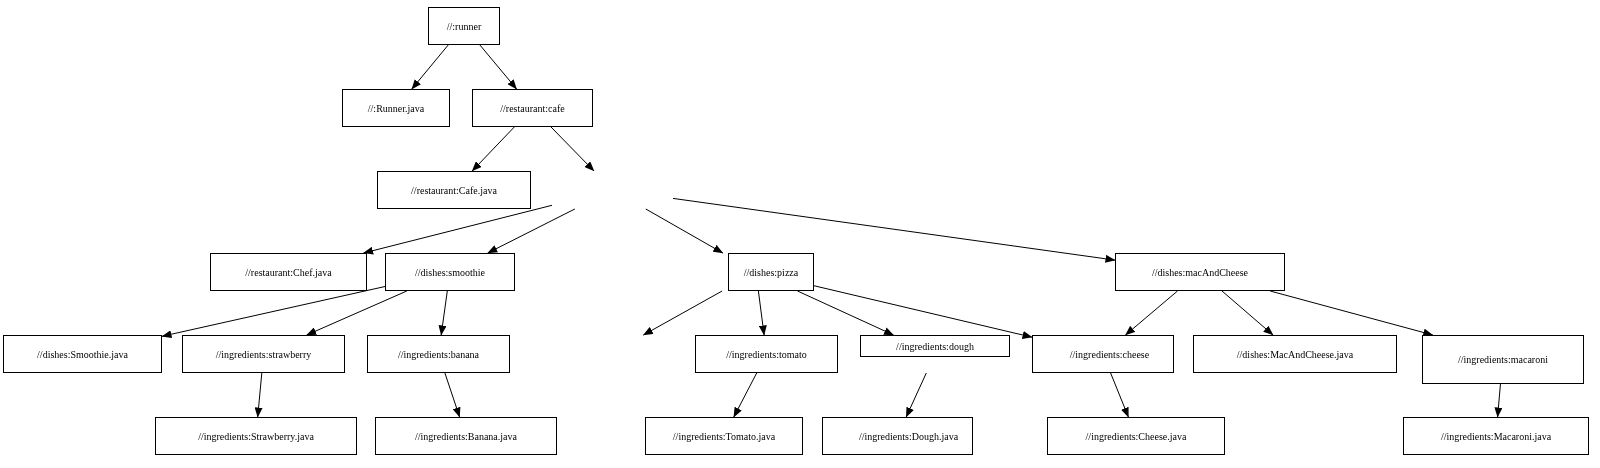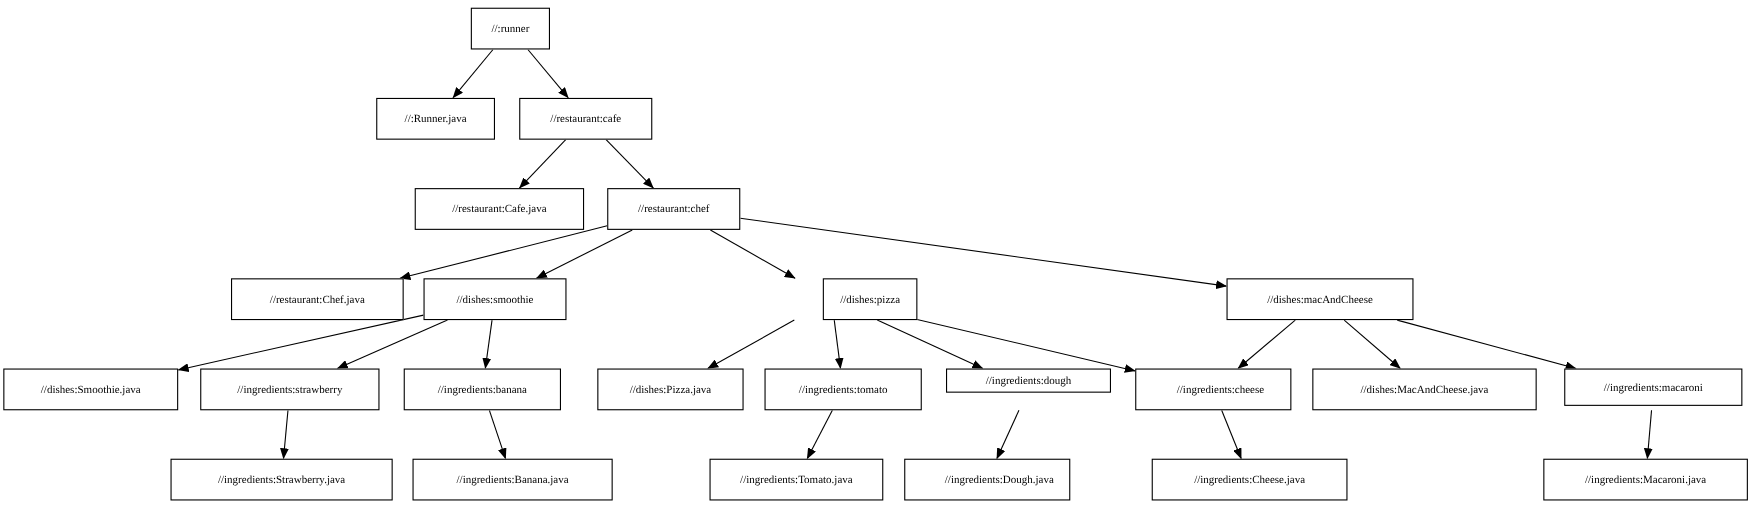--- a/index.html
+++ b/index.html
@@ -74,60 +74,54 @@
     </div>
   <div class="node" style="left: 342px; top: 89px; width: 108px; height: 38px; background: rgb(255, 255, 255); border-color: rgb(0, 0, 0); color: rgb(0, 0, 0);">
       <span>//:Runner.java</span>
     </div>
   <div class="node" style="left: 472px; top: 89px; width: 121px; height: 38px; background: rgb(255, 255, 255); border-color: rgb(0, 0, 0); color: rgb(0, 0, 0); text-align: center;">
       <span>//restaurant:cafe</span>
     </div>
   <div class="node" style="left: 377px; top: 171px; width: 154px; height: 38px; background: rgb(255, 255, 255); border-color: rgb(0, 0, 0); color: rgb(0, 0, 0);">
       <span>//restaurant:Cafe.java</span>
     </div>
-  <div class="node" style="left: 552px; top: 171px; width: 121px; height: 38px; background: rgb(255, 255, 255); border-color: rgb(0, 0, 0); color: rgb(0, 0, 0);">
-      <span>//restaurant:chef</span>
-    </div>
   <div class="node" style="left: 210px; top: 253px; width: 157px; height: 38px; background: rgb(255, 255, 255); border-color: rgb(0, 0, 0); color: rgb(0, 0, 0);">
       <span>//restaurant:Chef.java</span>
     </div>
   <div class="node" style="left: 385px; top: 253px; width: 130px; height: 38px; background: rgb(255, 255, 255); border-color: rgb(0, 0, 0); color: rgb(0, 0, 0);">
       <span>//dishes:smoothie</span>
     </div>
-  <div class="node" style="left: 748px; top: 253px; width: 86px; height: 38px; background: rgb(255, 255, 255); border-color: rgb(0, 0, 0); color: rgb(0, 0, 0);">
+  <div class="node" style="left: 728px; top: 253px; width: 86px; height: 38px; background: rgb(255, 255, 255); border-color: rgb(0, 0, 0); color: rgb(0, 0, 0);">
       <span>//dishes:pizza</span>
     </div>
   <div class="node" style="left: 1115px; top: 253px; width: 170px; height: 38px; background: rgb(255, 255, 255); border-color: rgb(0, 0, 0); color: rgb(0, 0, 0);">
       <span>//dishes:macAndCheese</span>
     </div>
   <div class="node" style="left: 3px; top: 335px; width: 159px; height: 38px; background: rgb(255, 255, 255); border-color: rgb(0, 0, 0); color: rgb(0, 0, 0);">
       <span>//dishes:Smoothie.java</span>
     </div>
   <div class="node" style="left: 182px; top: 335px; width: 163px; height: 38px; background: rgb(255, 255, 255); border-color: rgb(0, 0, 0); color: rgb(0, 0, 0);">
       <span>//ingredients:strawberry</span>
     </div>
   <div class="node" style="left: 367px; top: 335px; width: 143px; height: 38px; background: rgb(255, 255, 255); border-color: rgb(0, 0, 0); color: rgb(0, 0, 0);">
       <span>//ingredients:banana</span>
     </div>
-  <div class="node" style="left: 543px; top: 335px; width: 133px; height: 38px; background: rgb(255, 255, 255); border-color: rgb(0, 0, 0); color: rgb(0, 0, 0);">
-      <span>//dishes:Pizza.java</span>
-    </div>
   <div class="node" style="left: 695px; top: 335px; width: 143px; height: 38px; background: rgb(255, 255, 255); border-color: rgb(0, 0, 0); color: rgb(0, 0, 0);">
       <span>//ingredients:tomato</span>
     </div>
   <div class="node" style="left: 860px; top: 335px; width: 150px; height: 22px; background: rgb(255, 255, 255); border-color: rgb(0, 0, 0); color: rgb(0, 0, 0);">
       <span>//ingredients:dough</span>
     </div>
   <div class="node" style="left: 1032px; top: 335px; width: 142px; height: 38px; background: rgb(255, 255, 255); border-color: rgb(0, 0, 0); color: rgb(0, 0, 0); padding-left: 13px;">
       <span>//ingredients:cheese</span>
     </div>
   <div class="node" style="left: 1193px; top: 335px; width: 204px; height: 38px; background: rgb(255, 255, 255); border-color: rgb(0, 0, 0); color: rgb(0, 0, 0);">
       <span>//dishes:MacAndCheese.java</span>
     </div>
-  <div class="node" style="left: 1422px; top: 335px; width: 162px; height: 34px; background: rgb(255, 255, 255); border-color: rgb(0, 0, 0); color: rgb(0, 0, 0);">
+  <div class="node" style="left: 1422px; top: 335px; width: 162px; height: 49px; background: rgb(255, 255, 255); border-color: rgb(0, 0, 0); color: rgb(0, 0, 0);">
       <span>//ingredients:macaroni</span>
     </div>
   <div class="node" style="left: 155px; top: 417px; width: 202px; height: 38px; background: rgb(255, 255, 255); border-color: rgb(0, 0, 0); color: rgb(0, 0, 0);">
       <span>//ingredients:Strawberry.java</span>
     </div>
   <div class="node" style="left: 375px; top: 417px; width: 182px; height: 38px; background: rgb(255, 255, 255); border-color: rgb(0, 0, 0); color: rgb(0, 0, 0);">
       <span>//ingredients:Banana.java</span>
     </div>
   <div class="node" style="left: 645px; top: 417px; width: 158px; height: 38px; background: rgb(255, 255, 255); border-color: rgb(0, 0, 0); color: rgb(0, 0, 0);">
       <span>//ingredients:Tomato.java</span>

